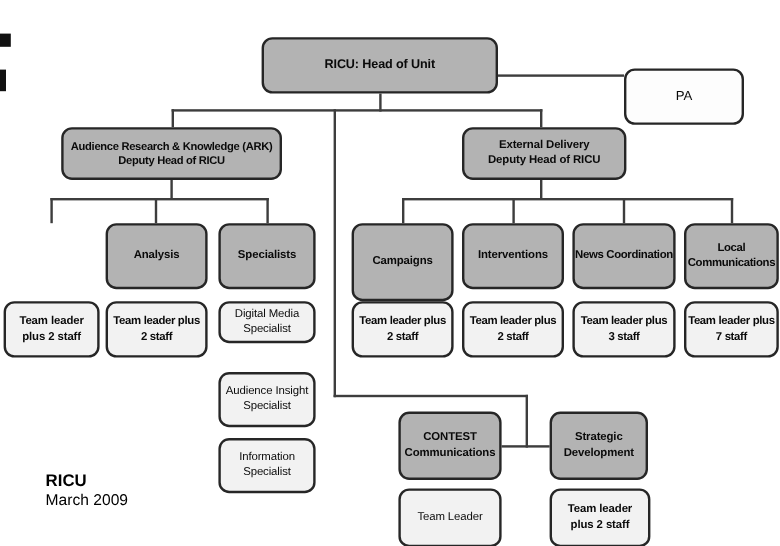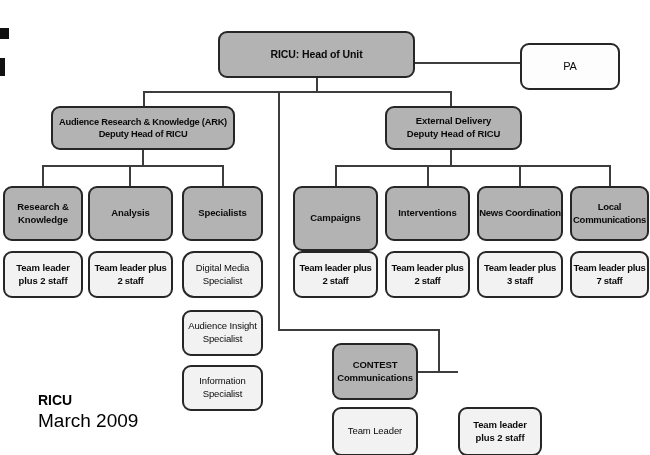--- a/index.html
+++ b/index.html
@@ -37,21 +37,21 @@
   .head-node{font-size:10.5px;}
   .ark-node{font-size:9.3px;letter-spacing:-0.25px;}
   .tight{letter-spacing:-0.3px;}
 
   
   .line{position:absolute;background:#3d3d3d;}
 
   
   .caption{position:absolute;left:38px;top:365px;color:#000;}
   .caption .t1{font-size:14px;font-weight:bold;line-height:1.1;}
-  .caption .t2{font-size:19px;font-weight:normal;line-height:1.4;}
+  .caption .t2{font-size:13px;font-weight:normal;line-height:1.4;}
 
   
   .artifact{position:absolute;background:#111;}
 </style>
 </head>
 <body>
 
 <div id="chart">
 
   <div class="line" style="left:415px;top:34px;width:105px;height:2px;"></div>
@@ -71,53 +71,49 @@
   <div class="line" style="left:519px;top:137px;width:2px;height:21px;"></div>
   <div class="line" style="left:609px;top:137px;width:2px;height:21px;"></div>
   <div class="line" style="left:278px;top:63px;width:2px;height:240px;"></div>
   <div class="line" style="left:278px;top:301px;width:162px;height:2px;"></div>
   <div class="line" style="left:438px;top:301px;width:2px;height:44px;"></div>
   <div class="line" style="left:418px;top:343px;width:40px;height:2px;"></div>
 
   <div class="node gray head-node" style="left:218px;top:3px;width:197px;height:47px;">
     <span>RICU: Head of Unit</span>
   </div>
-  <div class="node white" style="left:520px;top:15px;width:100px;height:47px;">
+  <div class="node white" style="left:520px;top:29px;width:100px;height:47px;">
     <span>PA</span>
   </div>
 
   <div class="node gray ark-node" style="left:51px;top:78px;width:184px;height:44px;">
     <span>Audience Research &amp; Knowledge (ARK)</span>
     <span>Deputy Head of RICU</span>
   </div>
   <div class="node gray" style="left:385px;top:78px;width:137px;height:44px;">
     <span>External Delivery</span>
     <span>Deputy Head of RICU</span>
   </div>
 
-  <div class="node gray" style="left:3px;top:158px;width:80px;height:55px;">
-    <span>Research &amp;</span>
-    <span>Knowledge</span>
-  </div>
   <div class="node gray" style="left:88px;top:158px;width:85px;height:55px;">
     <span>Analysis</span>
   </div>
   <div class="node gray" style="left:182px;top:158px;width:81px;height:55px;">
     <span>Specialists</span>
   </div>
 
   <div class="node light" style="left:3px;top:223px;width:80px;height:47px;">
     <span>Team leader</span>
     <span>plus 2 staff</span>
   </div>
   <div class="node light tight" style="left:88px;top:223px;width:85px;height:47px;">
     <span>Team leader plus</span>
     <span>2 staff</span>
   </div>
-  <div class="node light-reg" style="left:182px;top:223px;width:81px;height:47px;border-radius:12px;">
+  <div class="node light-reg" style="left:182px;top:223px;width:81px;height:35px;">
     <span>Digital Media</span>
     <span>Specialist</span>
   </div>
   <div class="node light-reg" style="left:182px;top:282px;width:81px;height:46px;">
     <span>Audience Insight</span>
     <span>Specialist</span>
   </div>
   <div class="node light-reg" style="left:182px;top:337px;width:81px;height:46px;">
     <span>Information</span>
     <span>Specialist</span>
@@ -151,20 +147,24 @@
   </div>
   <div class="node light tight" style="left:570px;top:223px;width:79px;height:47px;">
     <span>Team leader plus</span>
     <span>7 staff</span>
   </div>
 
   <div class="node gray" style="left:332px;top:315px;width:86px;height:57px;">
     <span>CONTEST</span>
     <span>Communications</span>
   </div>
+  <div class="node gray" style="left:458px;top:315px;width:82px;height:57px;">
+    <span>Strategic</span>
+    <span>Development</span>
+  </div>
   <div class="node light-reg" style="left:332px;top:379px;width:86px;height:49px;">
     <span>Team Leader</span>
   </div>
   <div class="node light" style="left:458px;top:379px;width:84px;height:49px;">
     <span>Team leader</span>
     <span>plus 2 staff</span>
   </div>
 
   <div class="caption">
     <div class="t1">RICU</div>

